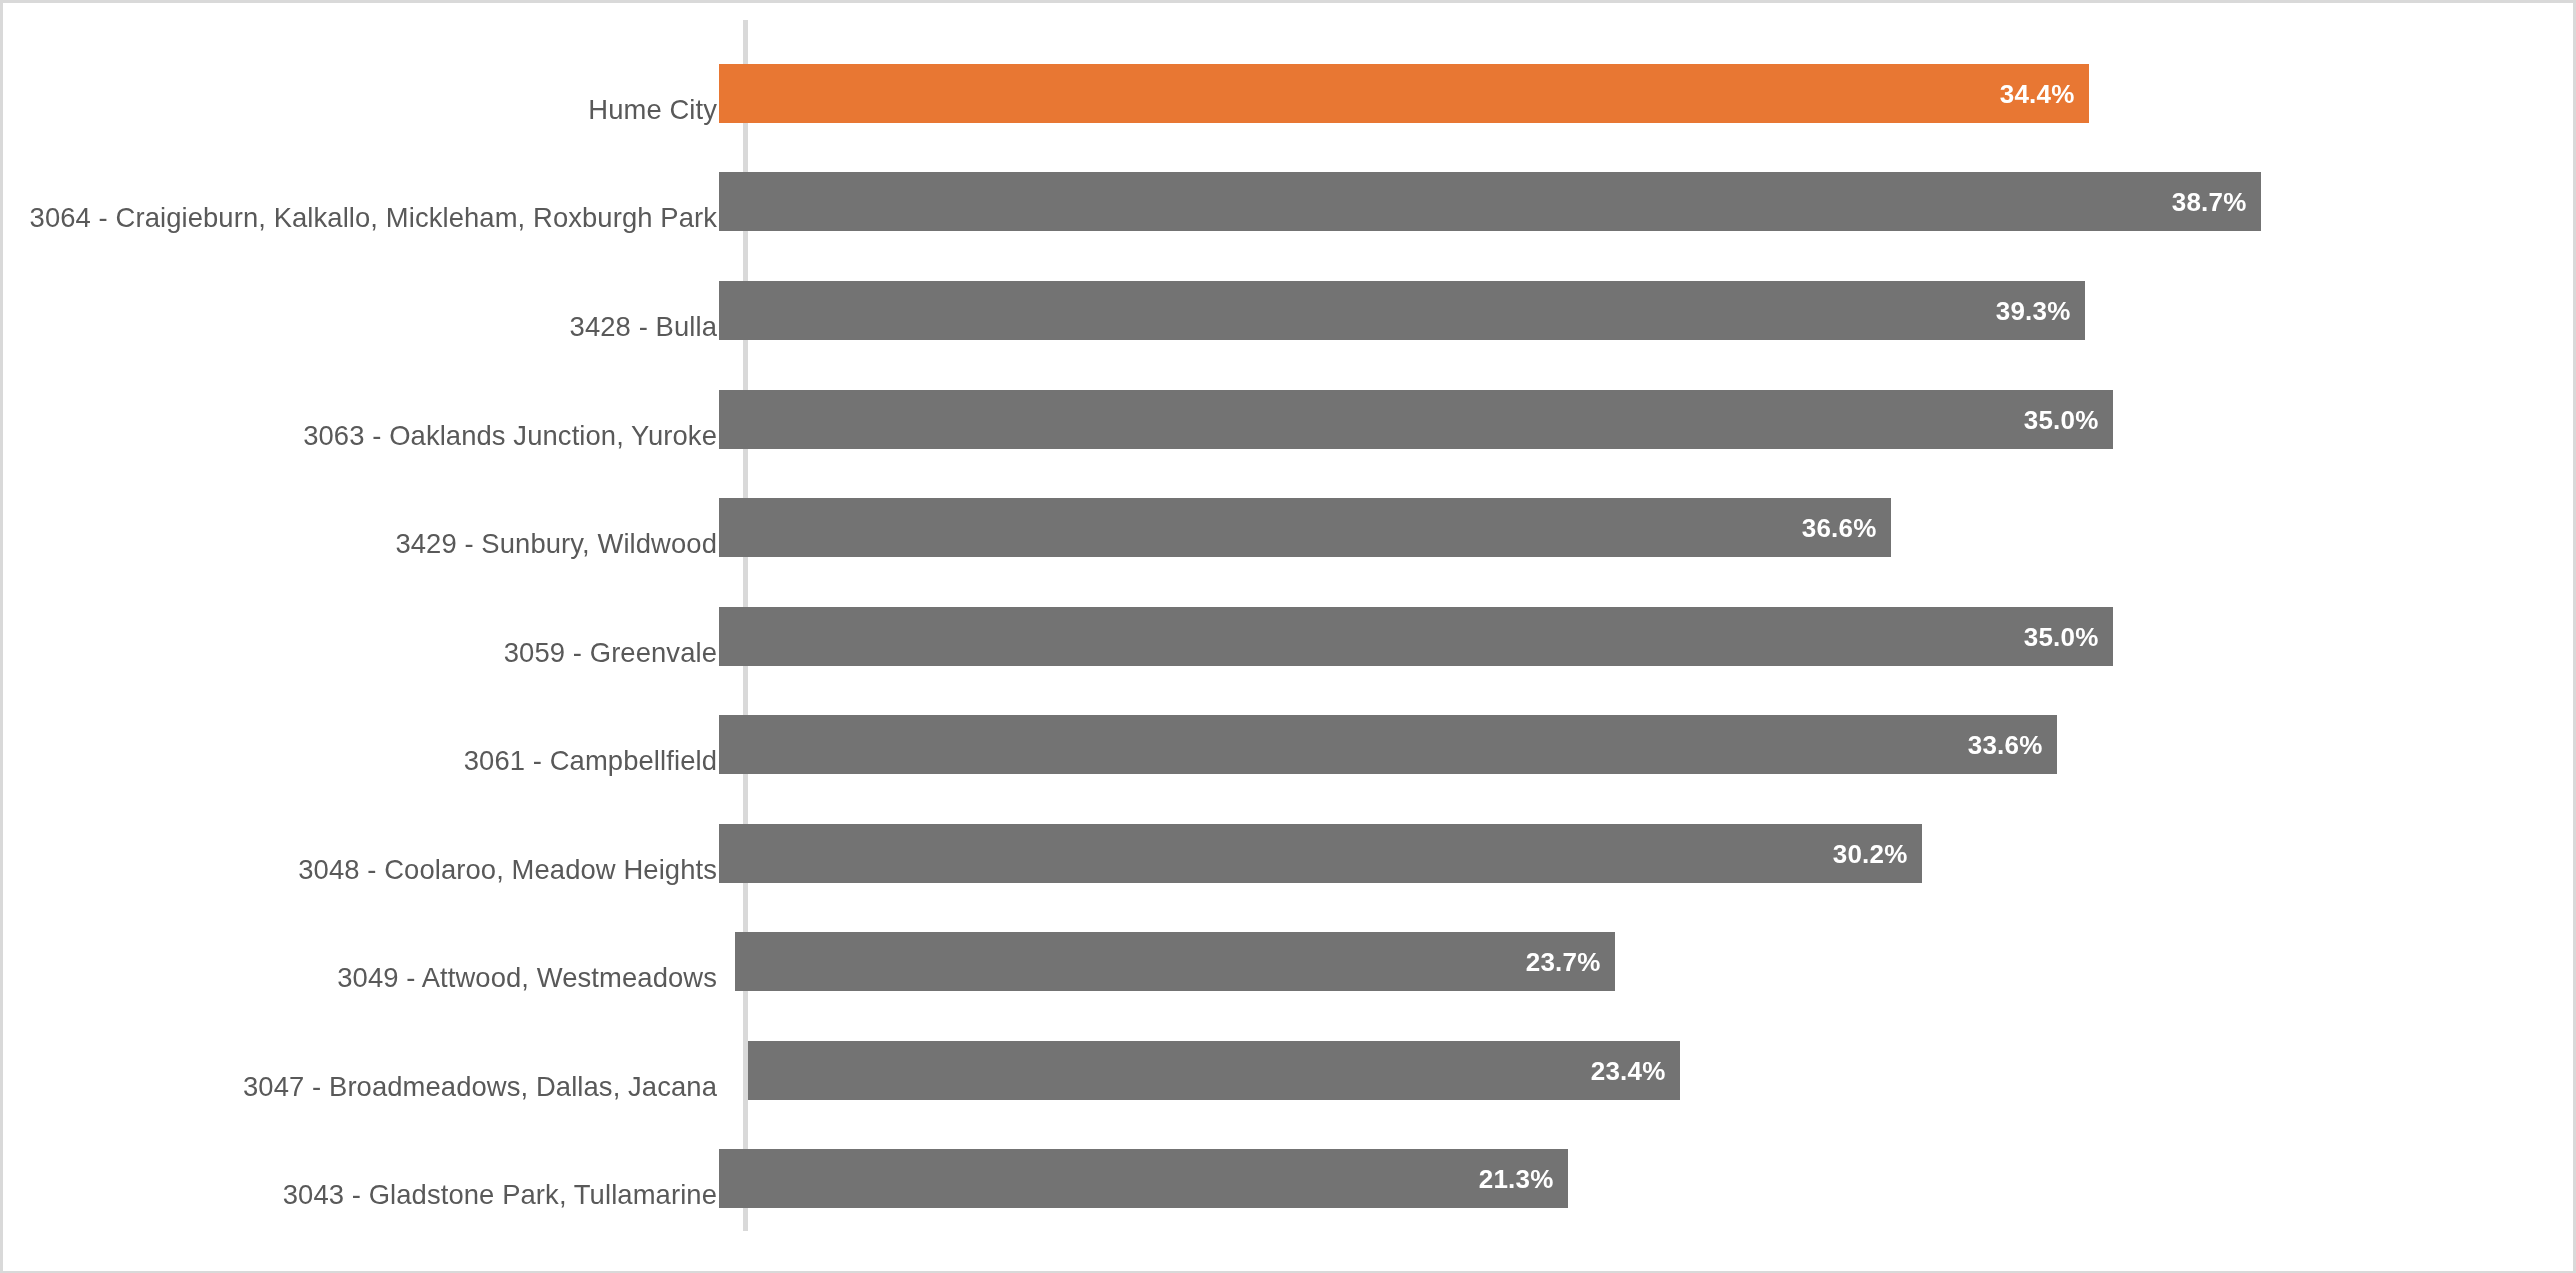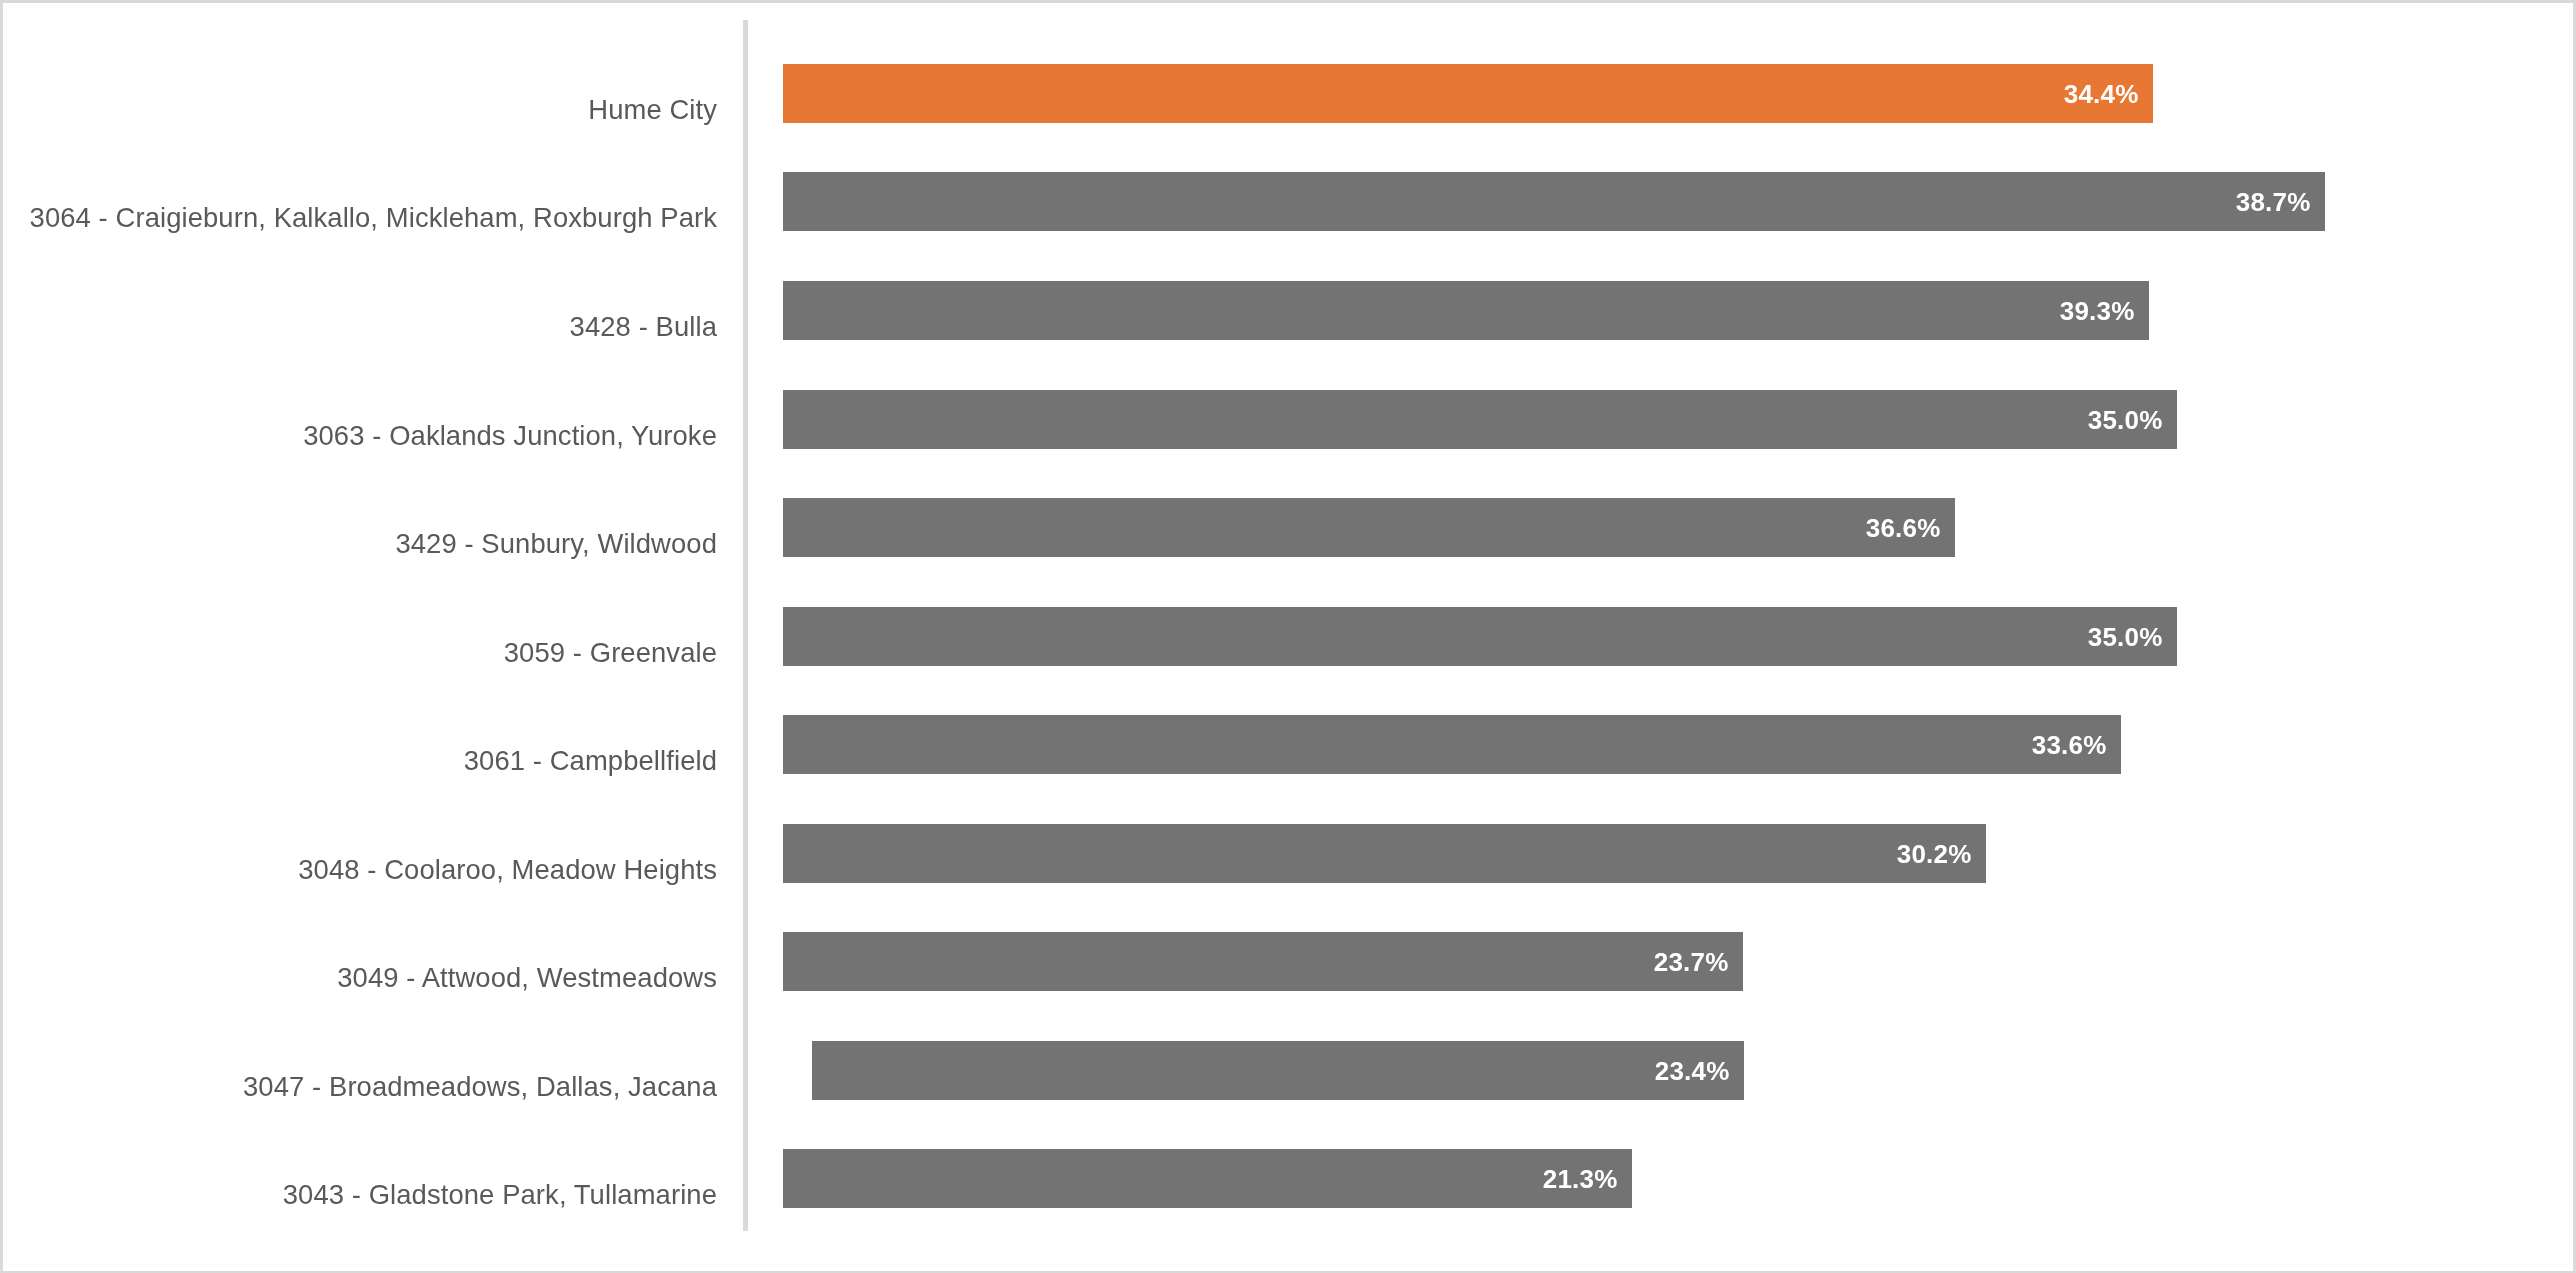--- a/index.html
+++ b/index.html
@@ -58,21 +58,21 @@
     white-space: nowrap;
     font-size: 27.4px;
     line-height: 1;
     color: #595959;
     letter-spacing: 0.1px;
     margin-top: 16px;
   }
 
   .bar {
     position: absolute;
-    left: 780px;
+    left: 716px;
     top: 0;
     height: 59px;
     box-sizing: border-box;
     display: flex;
     align-items: center;
     justify-content: flex-end;
   }
   .bar.series-primary   { background: #737373; }
   .bar.series-highlight { background: #e87733; }
 
@@ -136,21 +136,21 @@
         </div>
       </div>
       <div class="bar-row" style="top: 821px;">
         <div class="cat-label">3048 - Coolaroo, Meadow Heights</div>
         <div class="bar series-primary" style="width: 1203px;">
           <span class="bar-value">30.2%</span>
         </div>
       </div>
       <div class="bar-row" style="top: 929px;">
         <div class="cat-label">3049 - Attwood, Westmeadows</div>
-        <div class="bar series-primary" style="width: 960px;">
+        <div class="bar series-primary" style="width: 880px; margin-left: 16px;">
           <span class="bar-value">23.7%</span>
         </div>
       </div>
       <div class="bar-row" style="top: 1038px;">
         <div class="cat-label">3047 - Broadmeadows, Dallas, Jacana</div>
         <div class="bar series-primary" style="width: 932px; margin-left: 29px;">
           <span class="bar-value">23.4%</span>
         </div>
       </div>
       <div class="bar-row" style="top: 1146px;">

